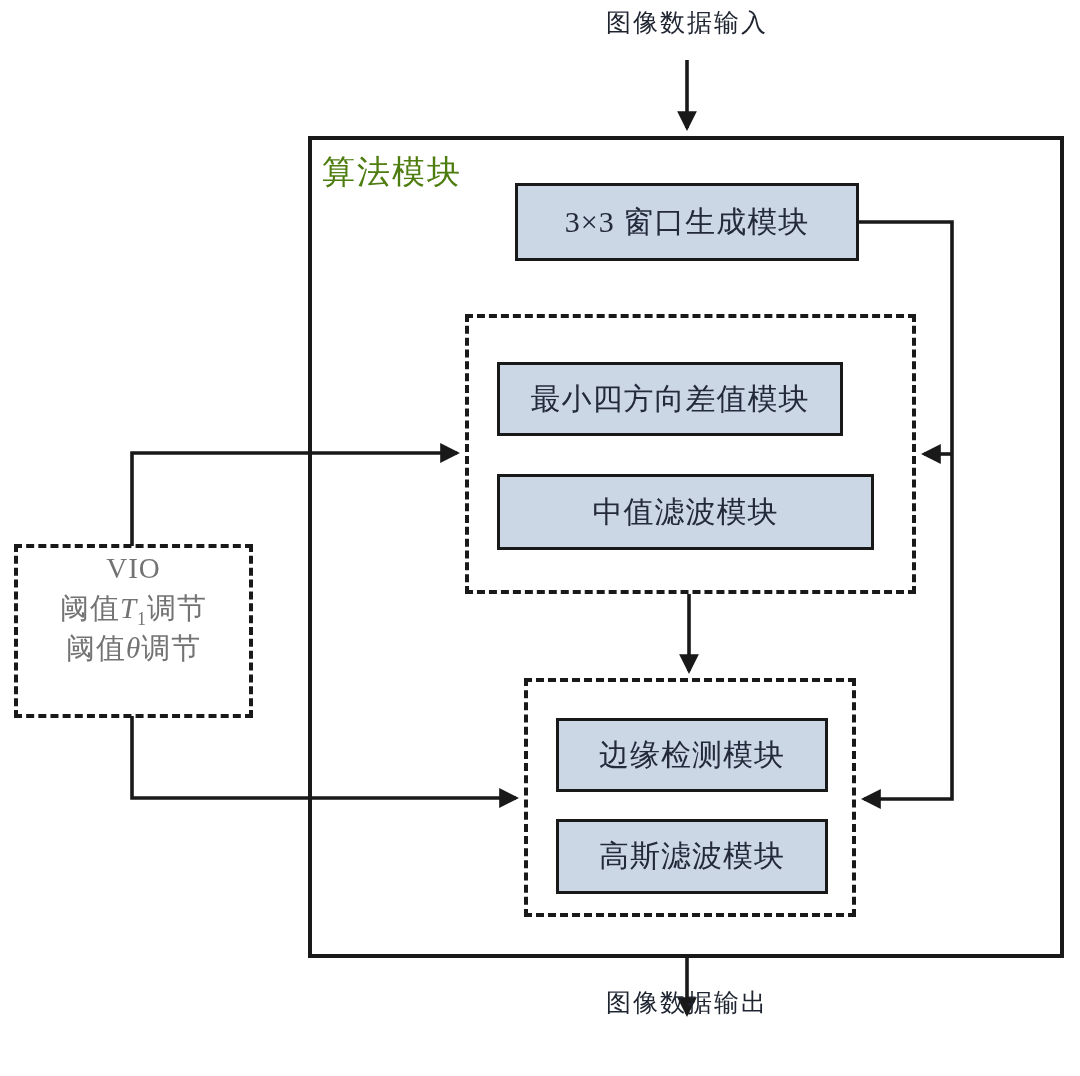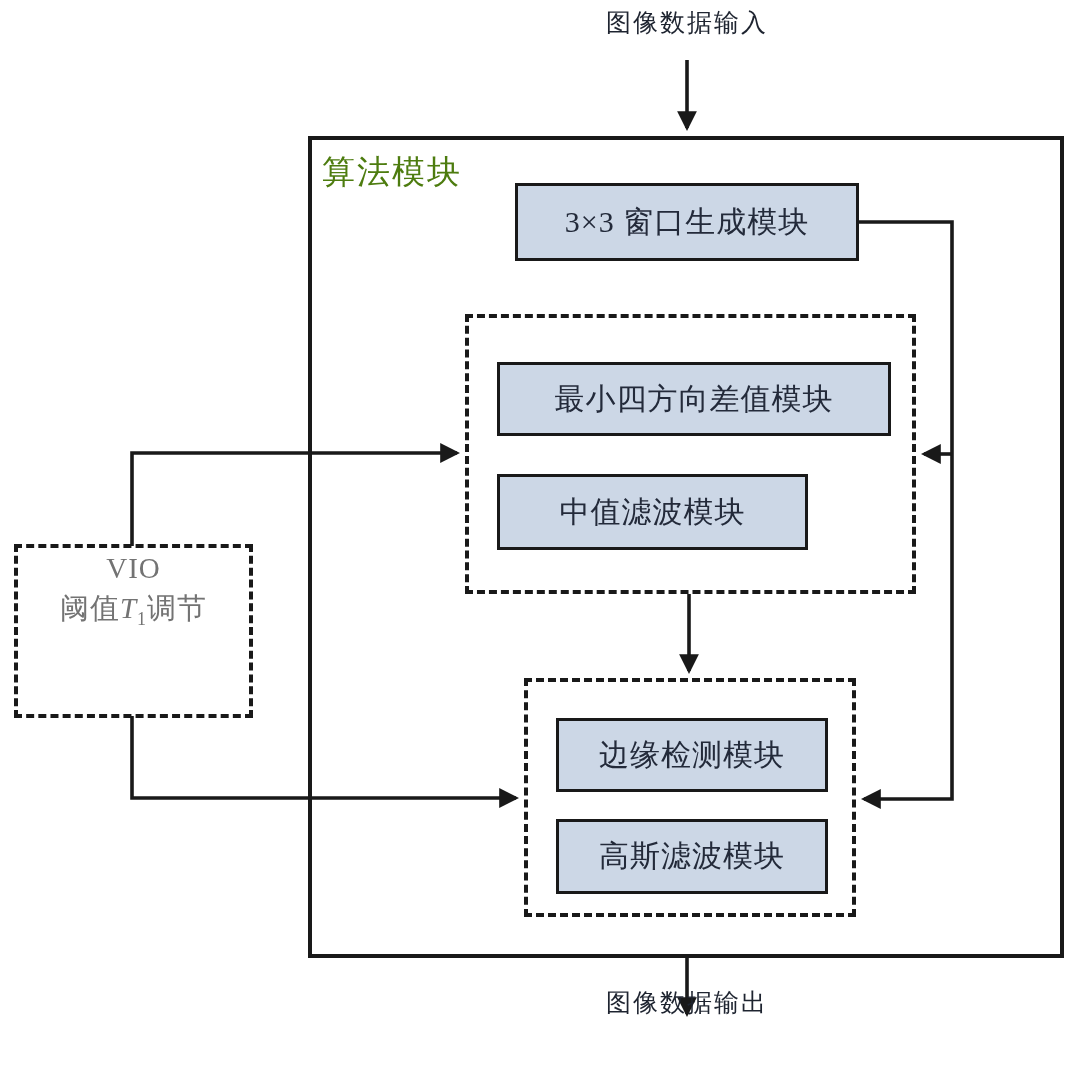--- a/index.html
+++ b/index.html
@@ -60,22 +60,22 @@
     box-sizing: border-box;
     display: flex;
     align-items: center;
     justify-content: center;
     font-size: 30px;
     letter-spacing: 1px;
     color: #232a3a;
     text-align: right;
   }
   #window-module   { left: 515px; top: 183px; width: 344px; height: 78px; }
-  #min4dir-module  { left: 497px; top: 362px; width: 394px; height: 74px; }
-  #median-module   { left: 497px; top: 474px; width: 311px; height: 76px; }
+  #min4dir-module  { left: 497px; top: 362px; width: 346px; height: 74px; }
+  #median-module   { left: 497px; top: 474px; width: 377px; height: 76px; }
   #edge-module     { left: 556px; top: 708px; width: 272px; height: 74px; margin-top: 10px; }
   #gaussian-module { left: 556px; top: 819px; width: 272px; height: 75px; }
 
   
   .dashed-group {
     position: absolute;
     border: 4px dashed #191919;
     box-sizing: border-box;
     background: transparent;
   }
@@ -145,13 +145,16 @@
 </div>
 <div class="module" id="gaussian-module">
   <span>高斯滤波模块</span>
 </div>
 
 <div id="vio-box">
   <div>VIO</div>
   <div>
     <span>阈值</span><span class="mvar">T</span><sub>1</sub><span>调节</span>
   </div>
+  <div>
+    <span>阈值</span><span class="mvar">θ</span><span>调节</span>
+  </div>
 </div>
 
 </body></html>

